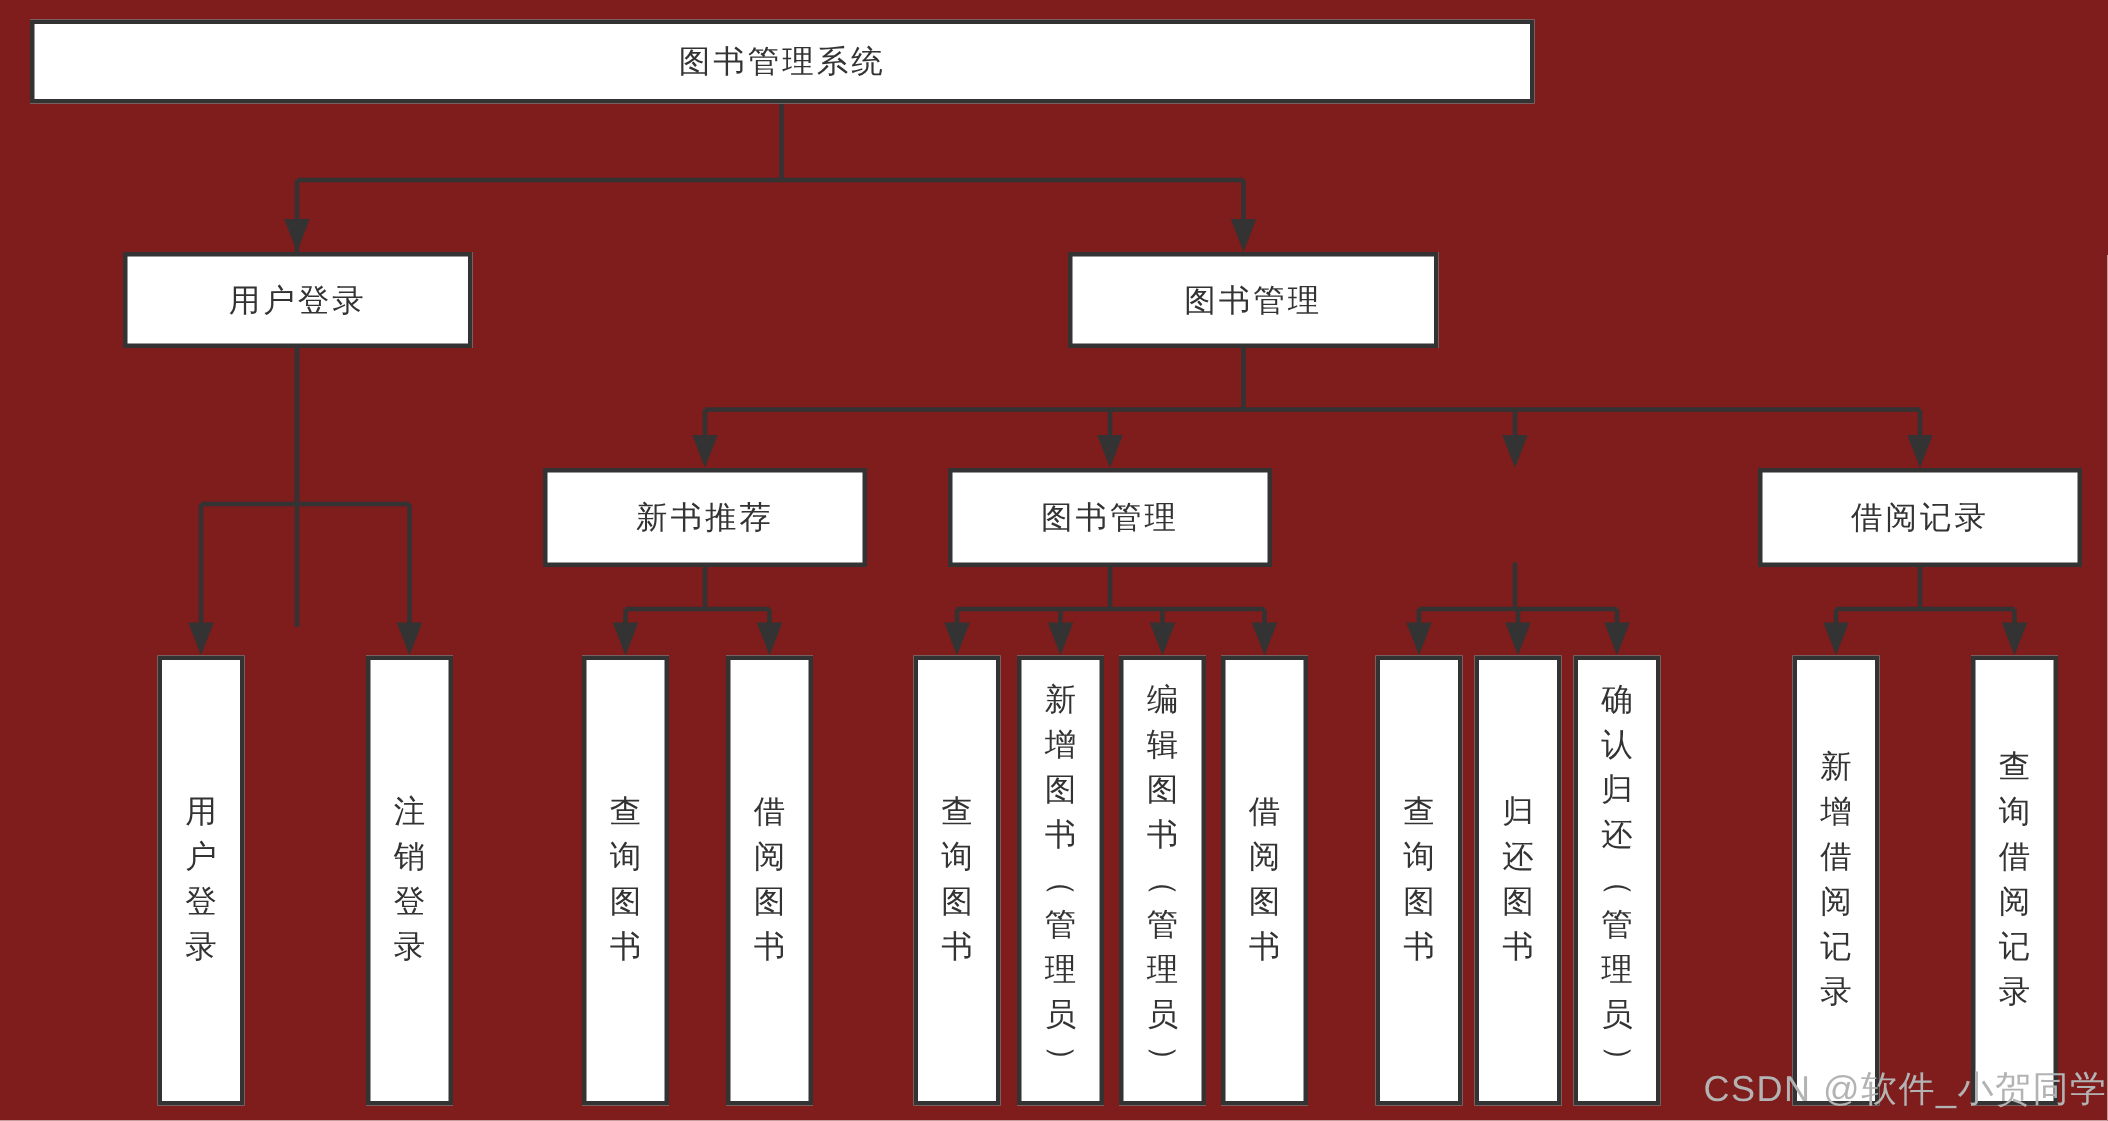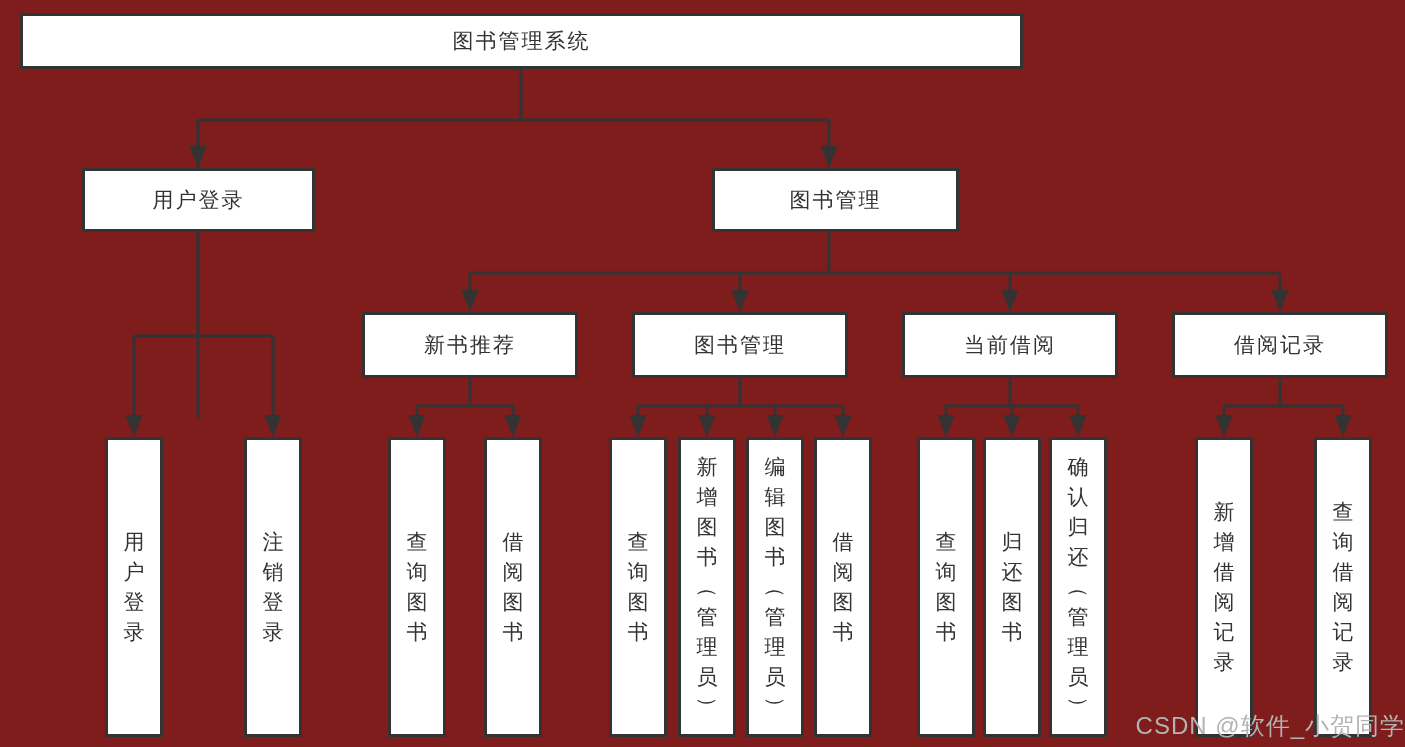--- a/index.html
+++ b/index.html
@@ -63,23 +63,20 @@
   </div>
   <div class="box hnode lvl2" style="left:712px;width:247px;">
     <span>图书管理</span>
   </div>
 
   <div class="box hnode lvl3" style="left:362px;">
     <span>新书推荐</span>
   </div>
   <div class="box hnode lvl3" style="left:632px;">
     <span>图书管理</span>
-  </div>
-  <div class="box hnode lvl3" style="left:902px;">
-    <span>当前借阅</span>
   </div>
   <div class="box hnode lvl3" style="left:1172px;">
     <span>借阅记录</span>
   </div>
 
   <div class="box leaf" style="left:105px;">
       <span>用</span>
       <span>户</span>
       <span>登</span>
       <span>录</span>

